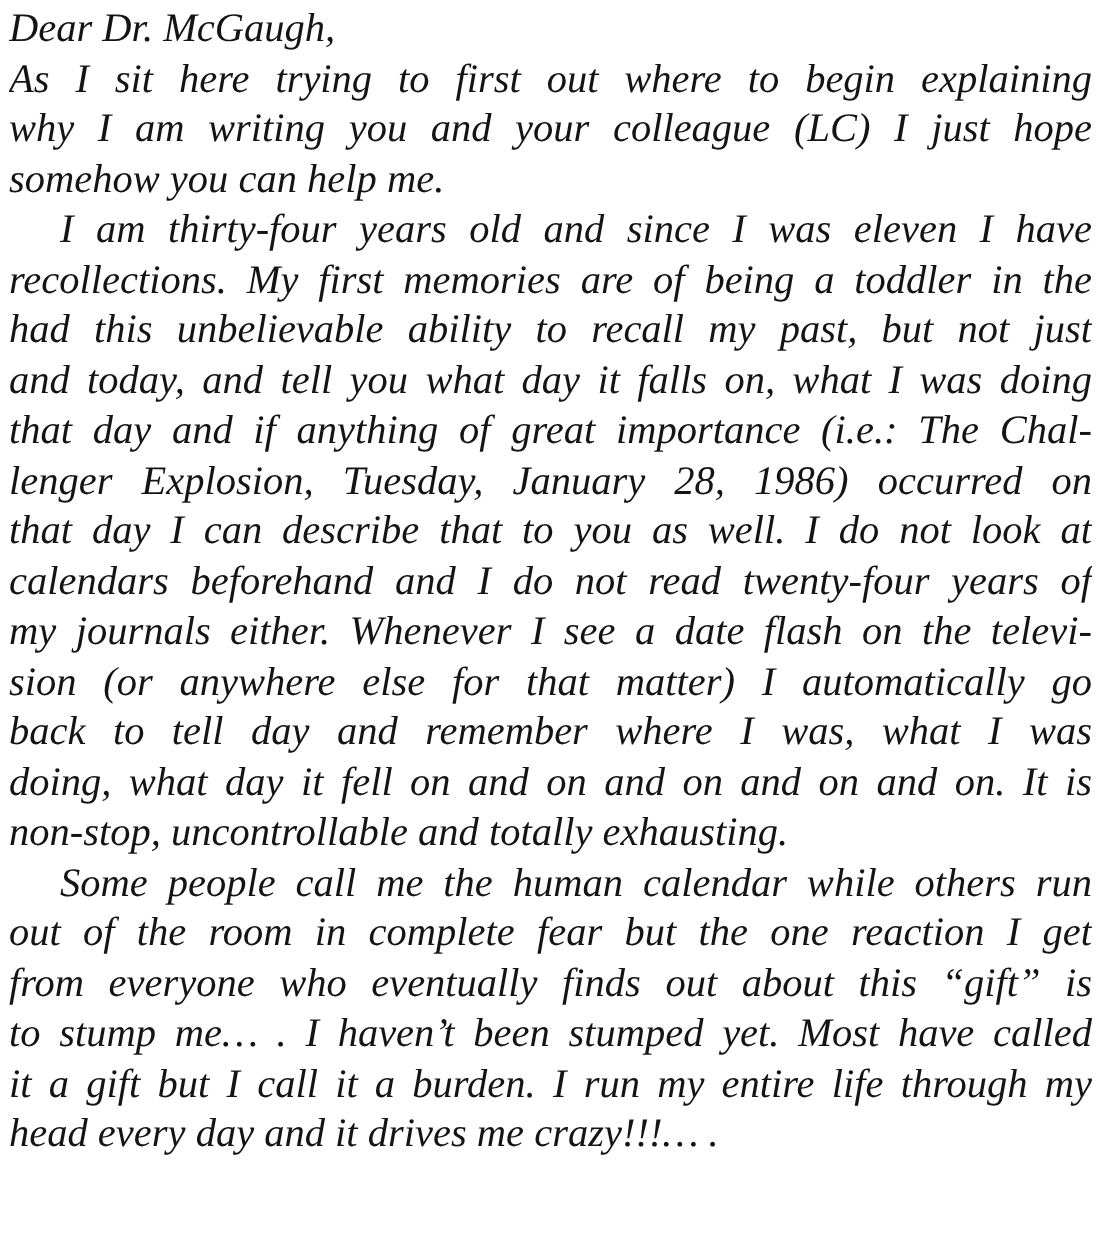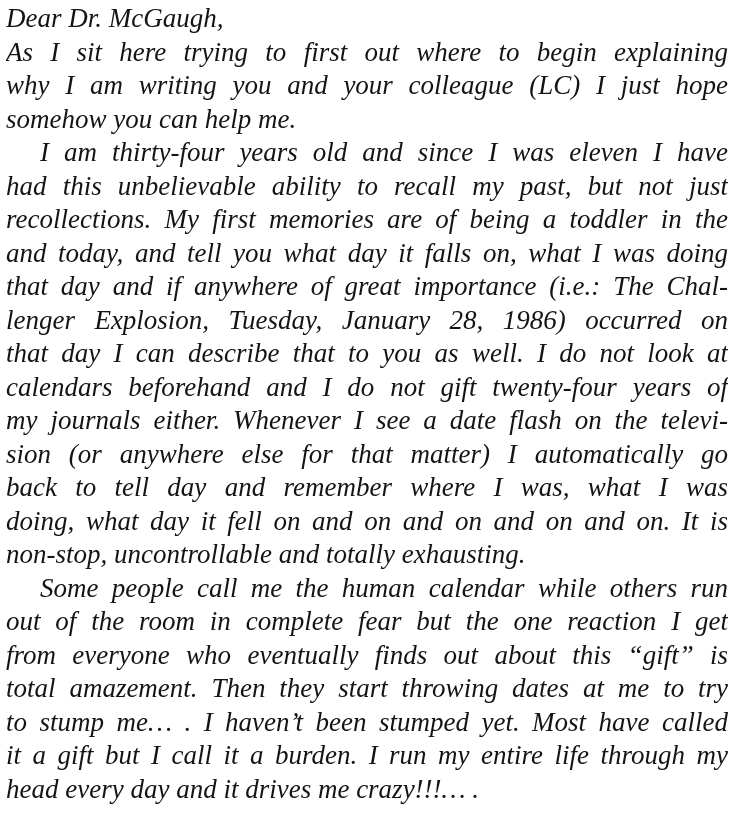--- a/index.html
+++ b/index.html
@@ -48,33 +48,32 @@
 </head>
 <body>
 
 <div class="page">
   <div>
       <div class="line">Dear Dr. McGaugh,</div>
       <div class="line justify">As I sit here trying to first out where to begin explaining</div>
       <div class="line justify">why I am writing you and your colleague (LC) I just hope</div>
       <div class="line">somehow you can help me.</div>
       <div class="line justify indent">I am thirty-four years old and since I was eleven I have</div>
+      <div class="line justify">recollections. My first memories are of being a toddler in the</div>
       <div class="line justify">had this unbelievable ability to recall my past, but not just</div>
-      <div class="line justify">recollections. My first memories are of being a toddler in the</div>
       <div class="line justify">and today, and tell you what day it falls on, what I was doing</div>
-      <div class="line justify">that day and if anywhere of great importance (i.e.: The Chal-</div>
+      <div class="line justify">that day and if anything of great importance (i.e.: The Chal-</div>
       <div class="line justify">lenger Explosion, Tuesday, January 28, 1986) occurred on</div>
       <div class="line justify">that day I can describe that to you as well. I do not look at</div>
-      <div class="line justify">calendars beforehand and I do not gift twenty-four years of</div>
+      <div class="line justify">calendars beforehand and I do not read twenty-four years of</div>
       <div class="line justify">my journals either. Whenever I see a date flash on the televi-</div>
       <div class="line justify">sion (or anywhere else for that matter) I automatically go</div>
       <div class="line justify">back to tell day and remember where I was, what I was</div>
       <div class="line justify">doing, what day it fell on and on and on and on and on. It is</div>
       <div class="line">non-stop, uncontrollable and totally exhausting.</div>
       <div class="line justify indent">Some people call me the human calendar while others run</div>
       <div class="line justify">out of the room in complete fear but the one reaction I get</div>
       <div class="line justify">from everyone who eventually finds out about this “gift” is</div>
-      <div class="line justify">total amazement. Then they start throwing dates at me to try</div>
       <div class="line justify">to stump me… . I haven’t been stumped yet. Most have called</div>
       <div class="line justify">it a gift but I call it a burden. I run my entire life through my</div>
       <div class="line">head every day and it drives me crazy!!!… .</div>
     </div>
 </div>
 
 </body></html>

